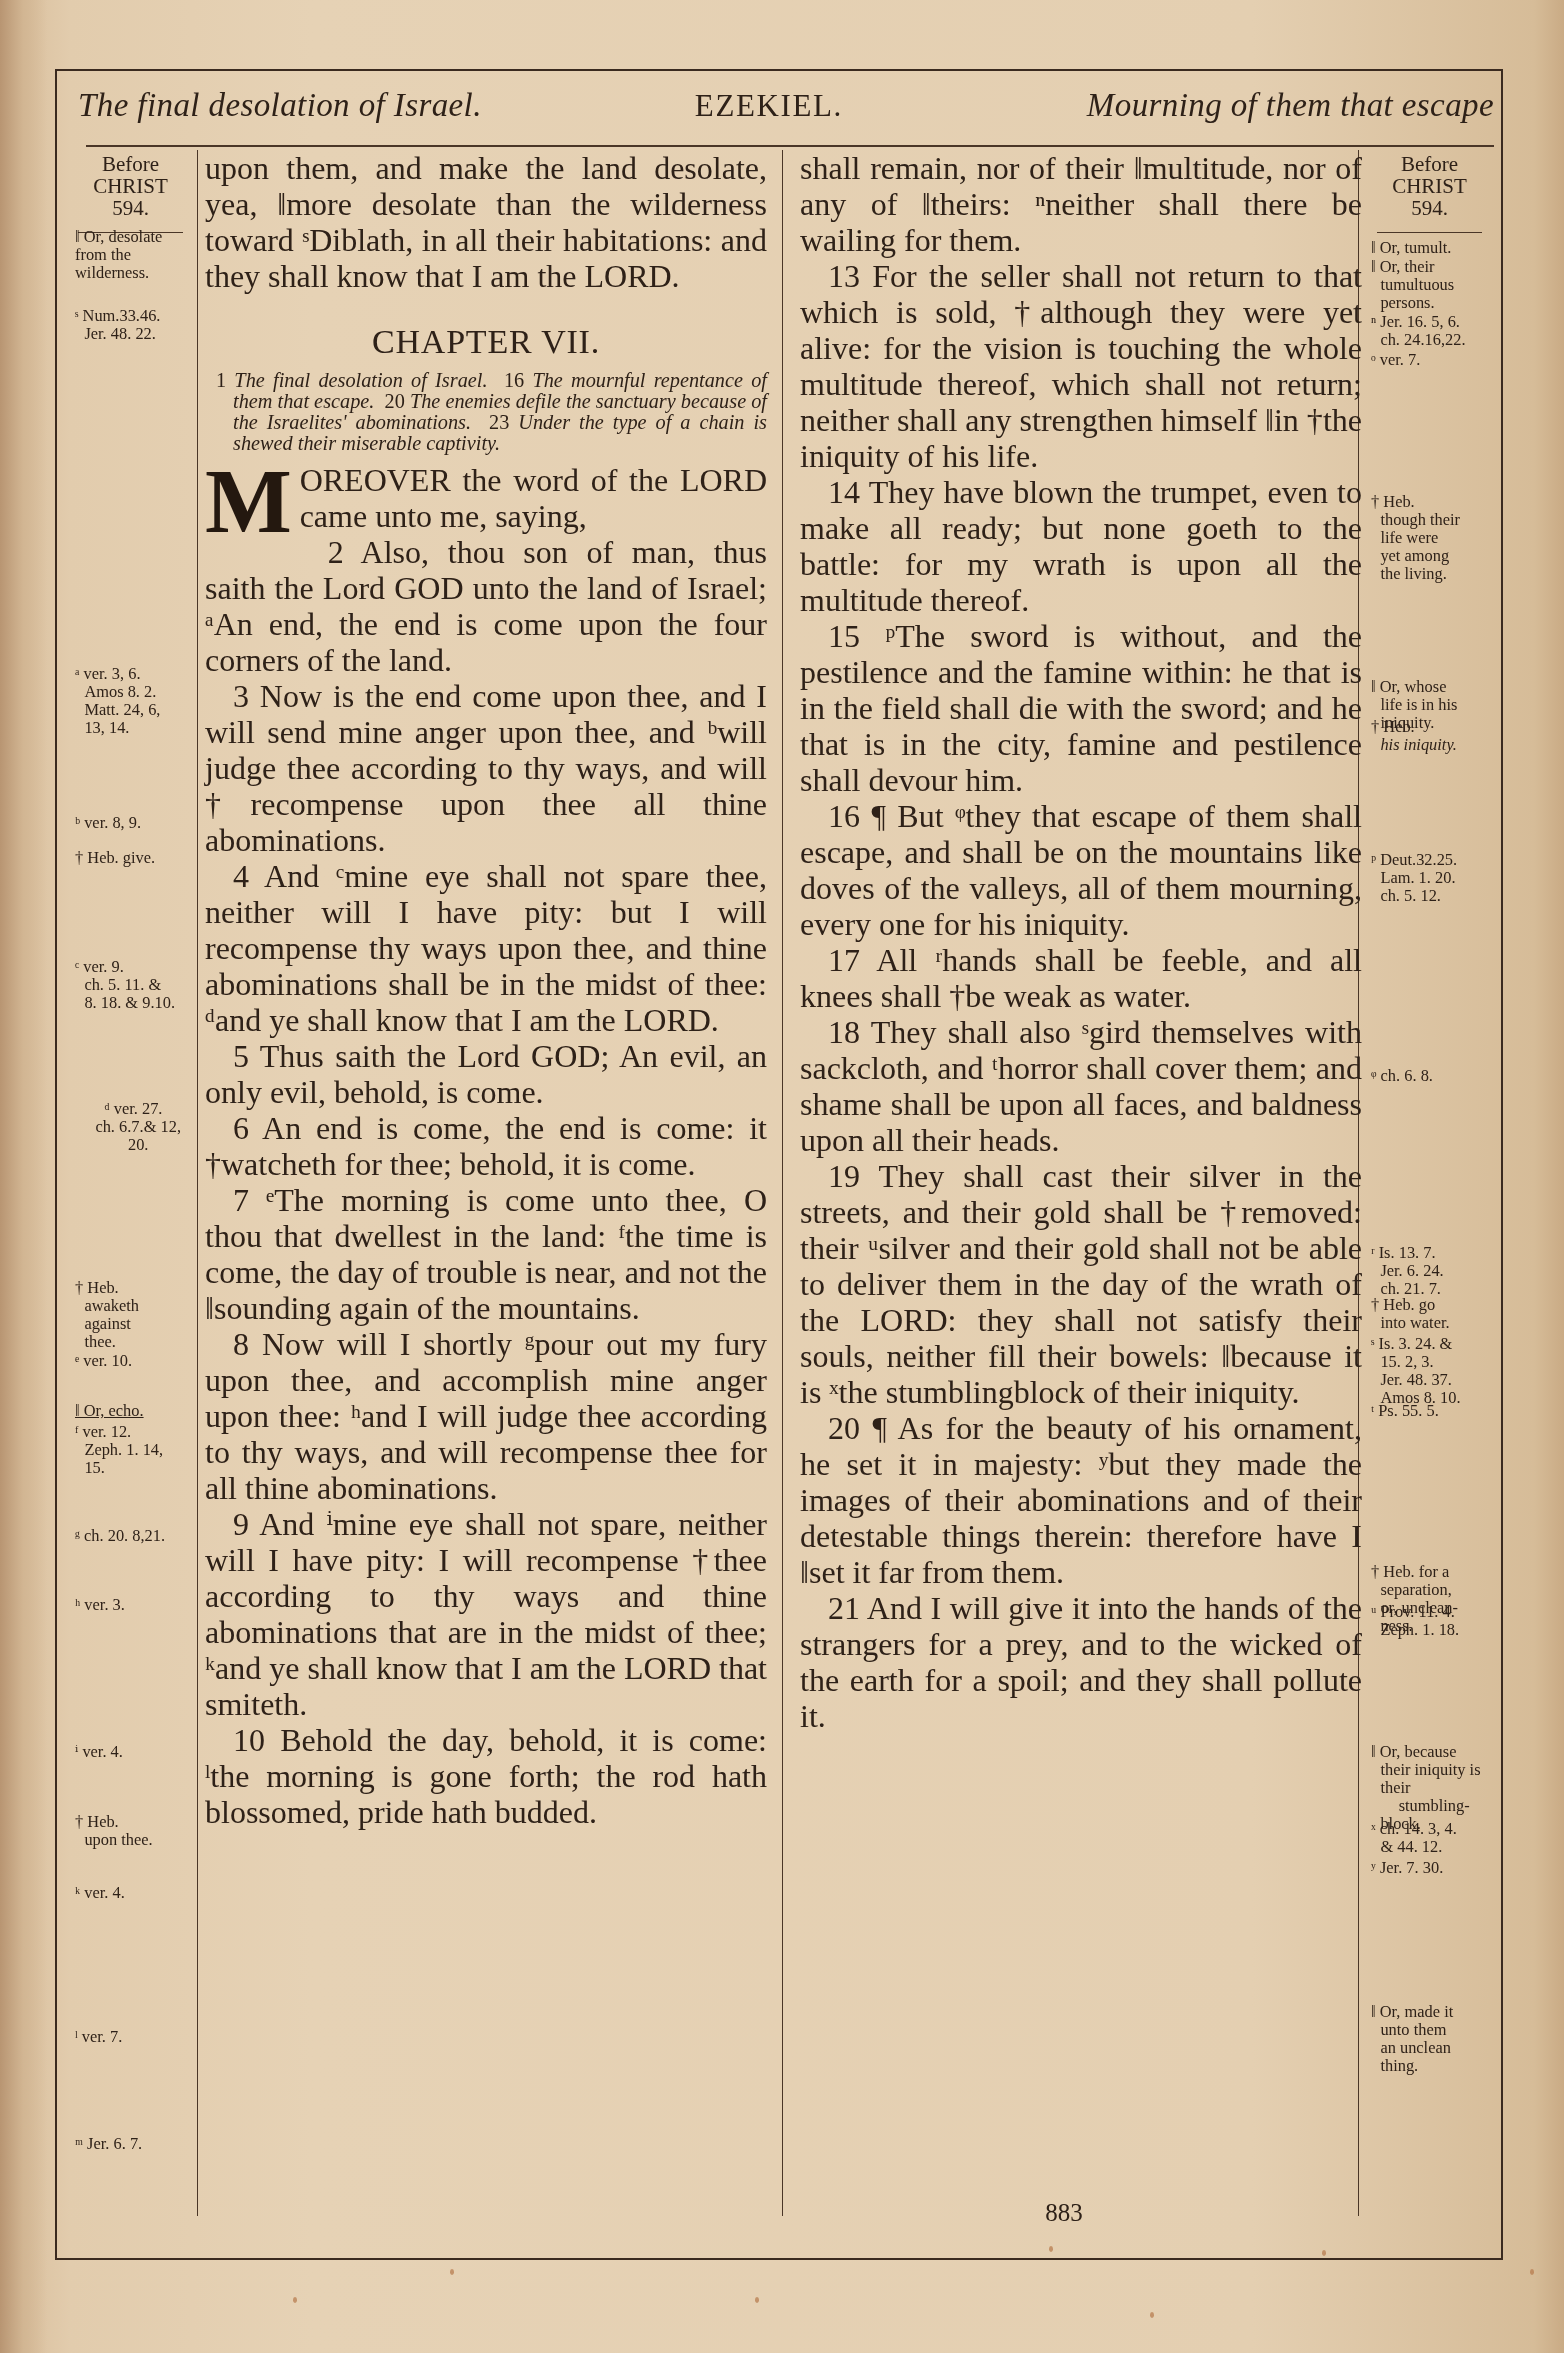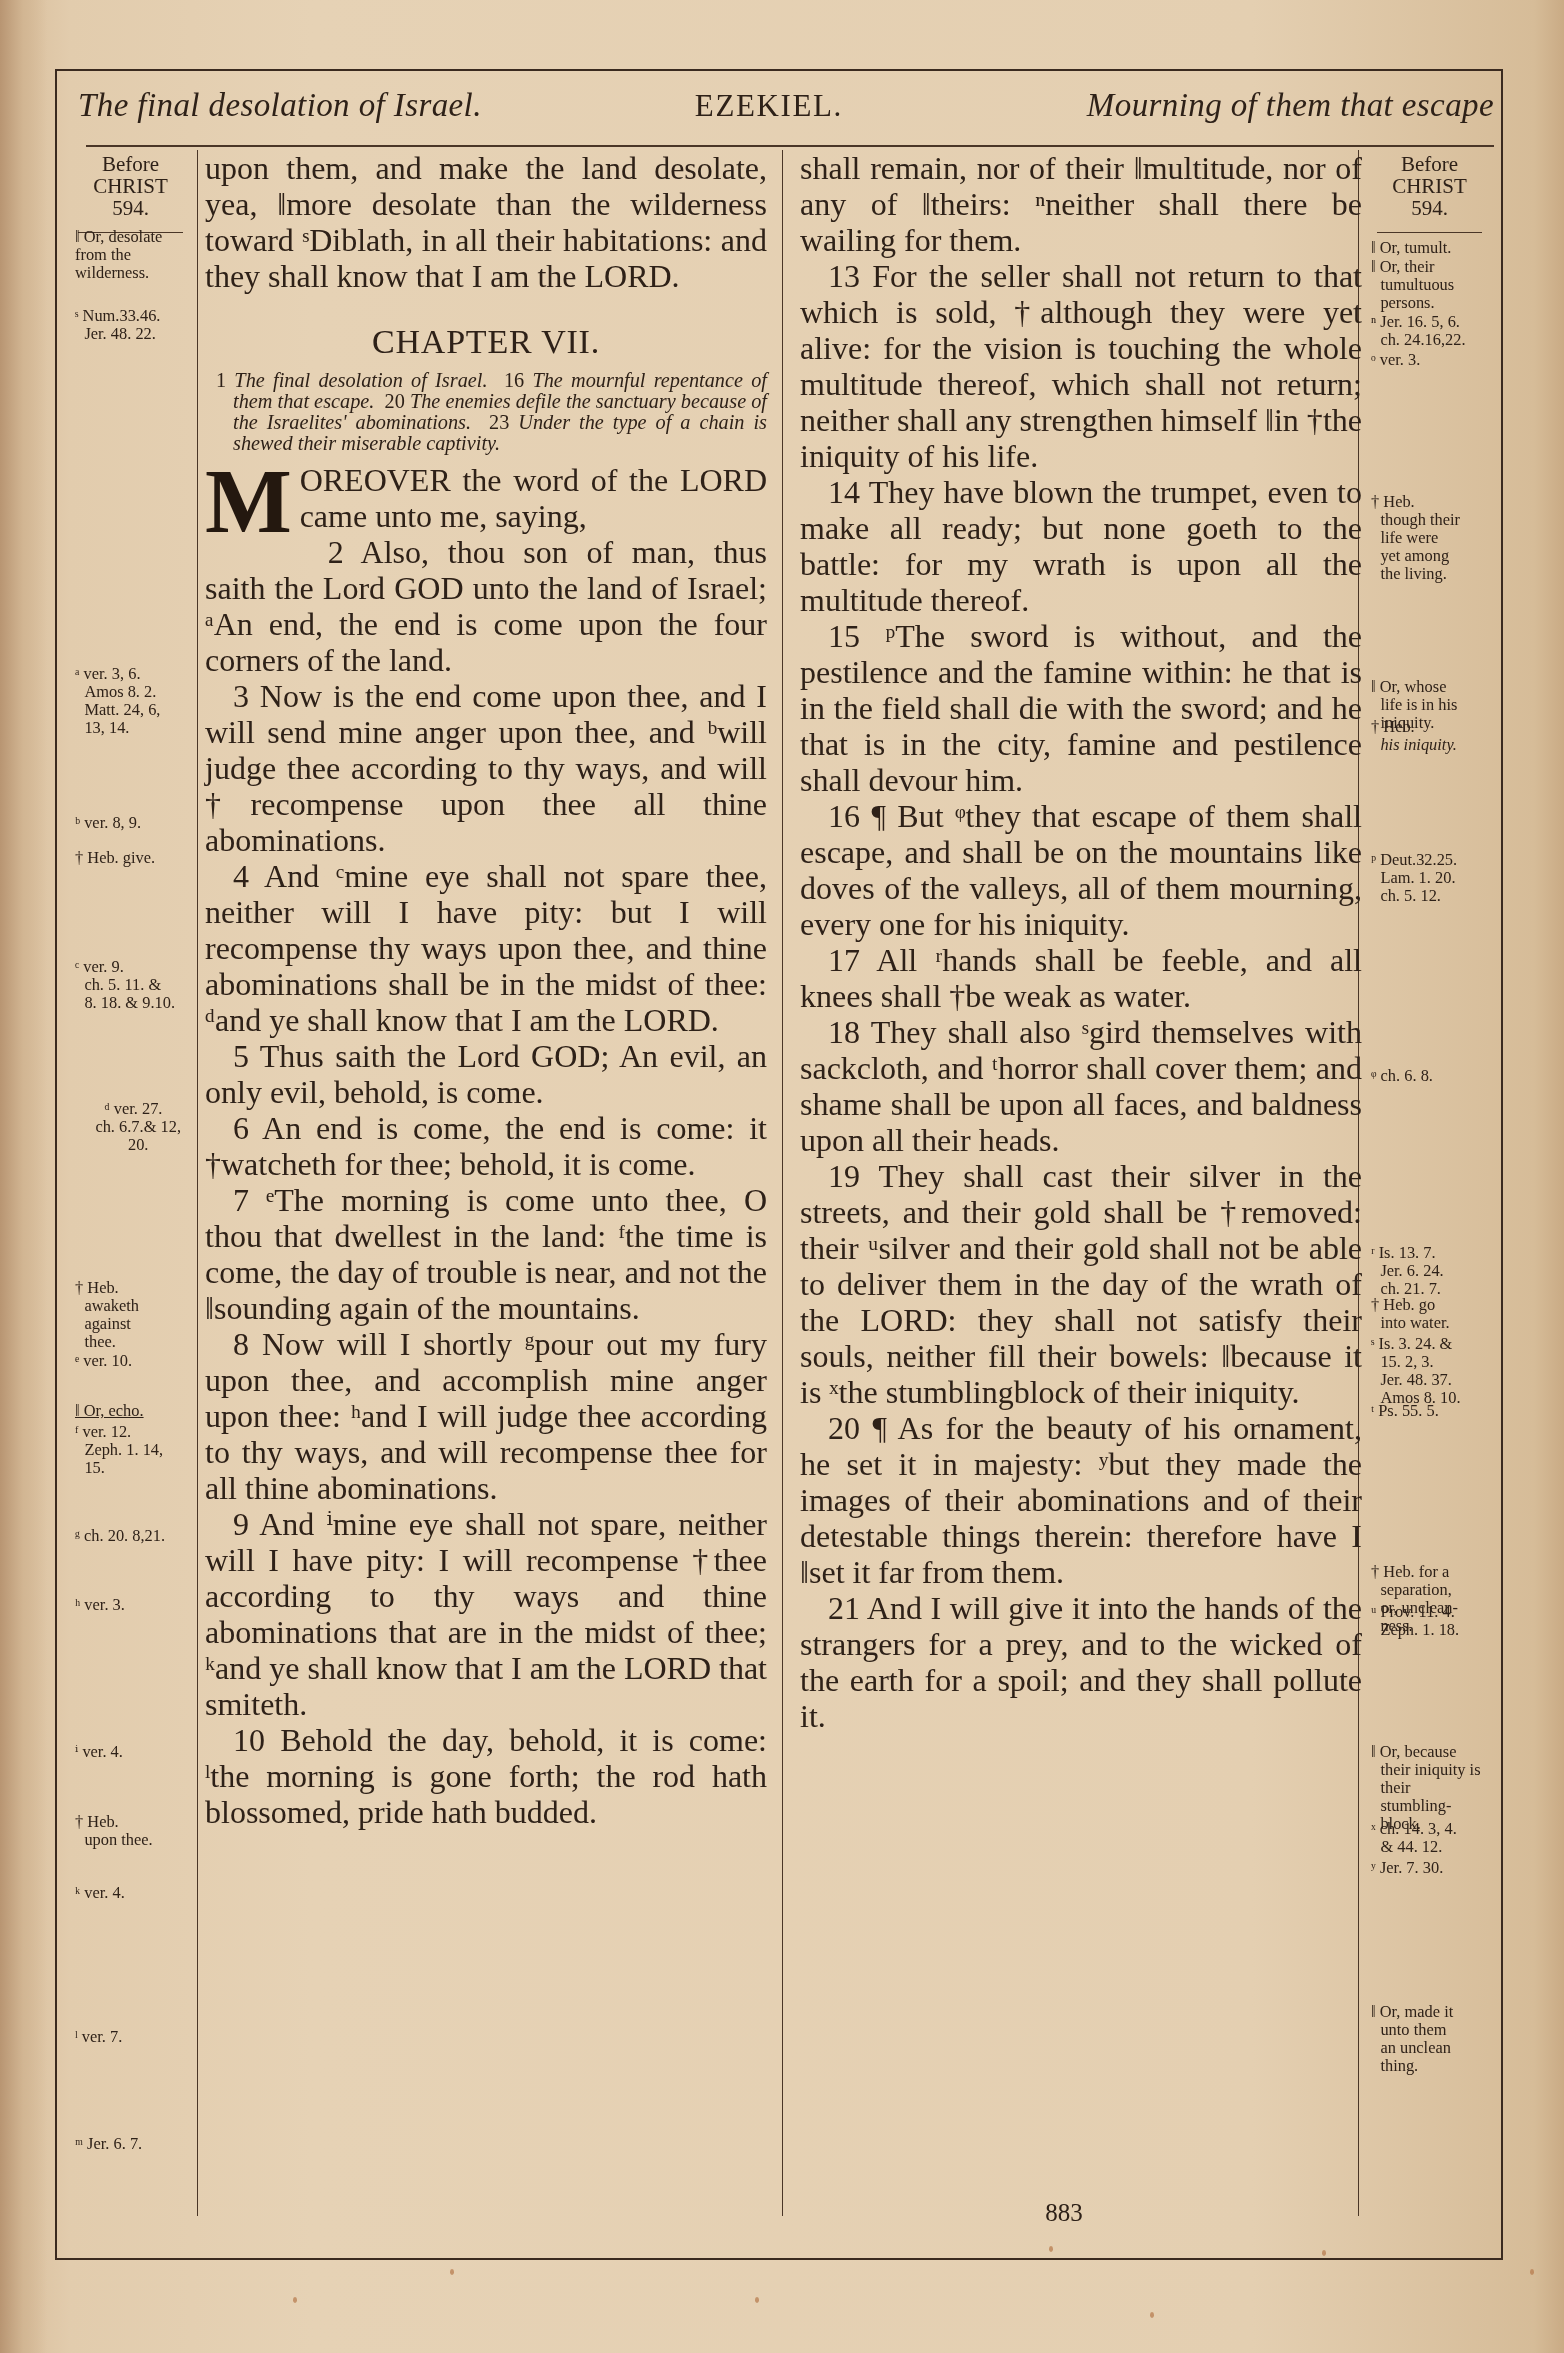--- a/index.html
+++ b/index.html
@@ -157,21 +157,21 @@
     <div class="note" style="left: 1371px; top: 258px;">
       <div>‖ Or, their</div>
       <div style="padding-left: 9.4px;">tumultuous</div>
       <div style="padding-left: 9.4px;">persons.</div>
     </div>
     <div class="note" style="left: 1371px; top: 313px;">
       <div>ⁿ Jer. 16. 5, 6.</div>
       <div style="padding-left: 9.4px;">ch. 24.16,22.</div>
     </div>
     <div class="note" style="left: 1371px; top: 351px;">
-      <div>ᵒ ver. 3.</div>
+      <div>ᵒ ver. 7.</div>
     </div>
     <div class="note" style="left: 1371px; top: 493px;">
       <div>† Heb.</div>
       <div style="padding-left: 9.4px;">though their</div>
       <div style="padding-left: 9.4px;">life were</div>
       <div style="padding-left: 9.4px;">yet among</div>
       <div style="padding-left: 9.4px;">the living.</div>
     </div>
     <div class="note" style="left: 1371px; top: 678px;">
       <div>‖ Or, whose</div>
@@ -214,21 +214,21 @@
       <div style="padding-left: 9.4px;">or, unclean-</div>
       <div style="padding-left: 9.4px;">ness.</div>
     </div>
     <div class="note" style="left: 1371px; top: 1603px;">
       <div>ᵘ Prov. 11. 4.</div>
       <div style="padding-left: 9.4px;">Zeph. 1. 18.</div>
     </div>
     <div class="note" style="left: 1371px; top: 1743px;">
       <div>‖ Or, because</div>
       <div style="padding-left: 9.4px;">their iniquity is their</div>
-      <div style="padding-left: 9.4px;">stumbling-</div>
+      <div style="padding-left: 9.4px; text-align: center;">stumbling-</div>
       <div style="padding-left: 9.4px;">block.</div>
     </div>
     <div class="note" style="left: 1371px; top: 1820px;">
       <div>ˣ ch. 14. 3, 4.</div>
       <div style="padding-left: 9.4px;">&amp; 44. 12.</div>
     </div>
     <div class="note" style="left: 1371px; top: 1859px;">
       <div>ʸ Jer. 7. 30.</div>
     </div>
     <div class="note" style="left: 1371px; top: 2003px;">

